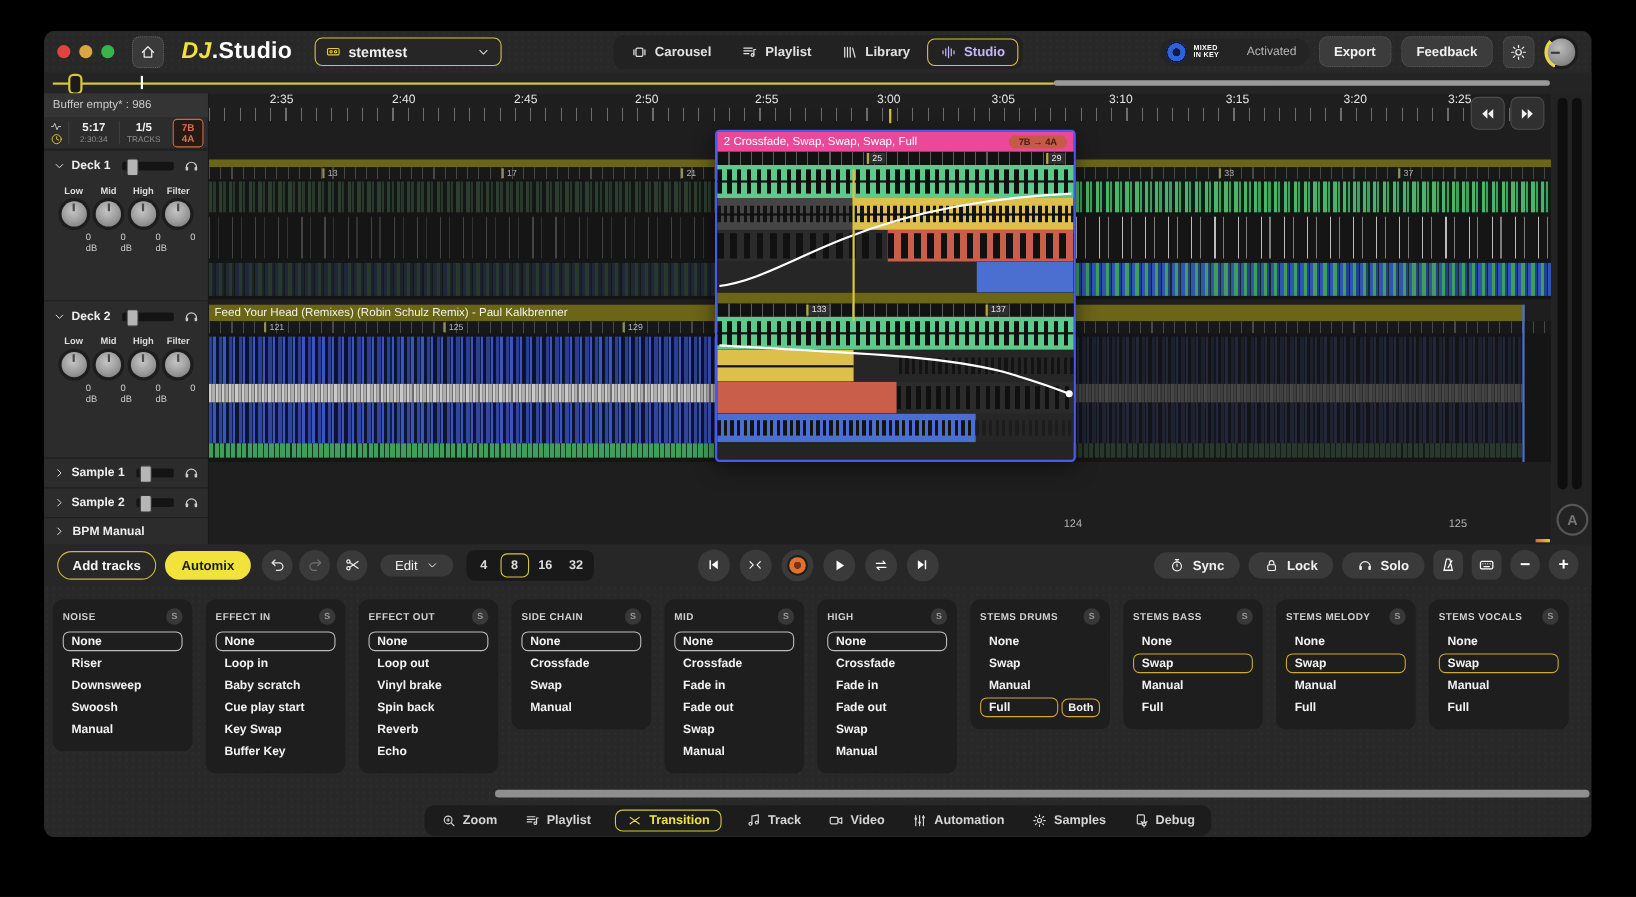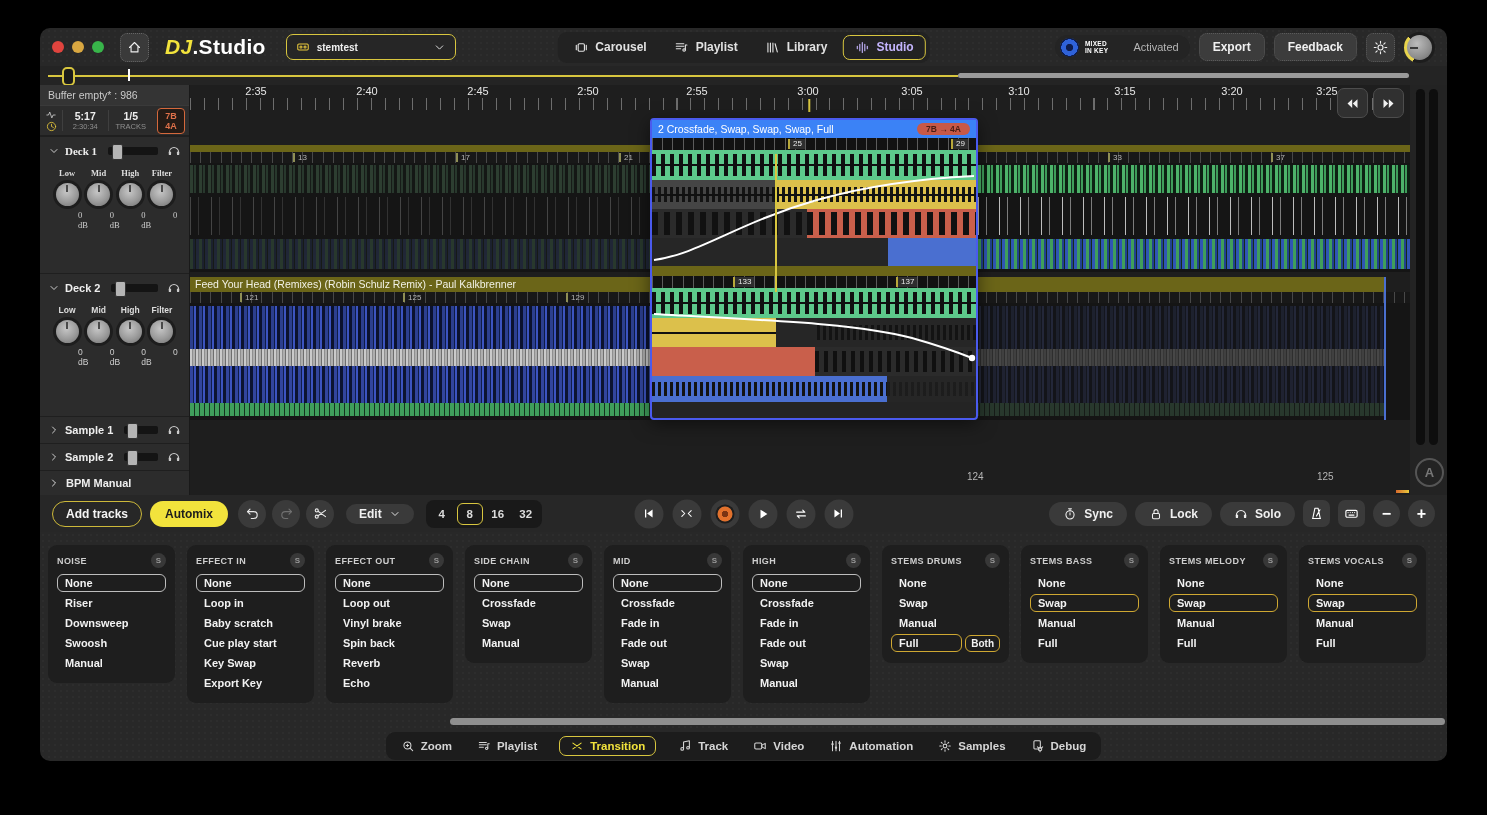--- a/index.html
+++ b/index.html
@@ -13,21 +13,21 @@
   
   .titlebar{height:38px;display:flex;align-items:center;padding:0 12px;position:relative;}
   .traffic{display:flex;gap:8px;margin-right:16px;}
   .dot{width:12px;height:12px;border-radius:50%;}
   .dot.r{background:#e0443e}.dot.y{background:#d9a741}.dot.g{background:#38b54a}
   .home-btn{width:27px;height:27px;border-radius:7px;background:#3a3a3a;border:1px dotted #666;display:grid;place-items:center;color:#eee;margin-right:16px;}
   .logo{font-size:21px;font-weight:bold;letter-spacing:.3px;margin-right:20px;white-space:nowrap;}
   .logo .dj{color:#f2e33c;font-style:italic;}
   .logo .st{color:#fff;}
   .project-select{display:flex;align-items:center;gap:7px;width:150px;height:24px;border:1.5px solid #d8c63f;border-radius:7px;background:#262626;padding:0 9px;color:#e8c83c;}
-  .proj-label{font-size:10px;font-weight:bold;color:#f0f0f0;flex:1;}
+  .proj-label{font-size:13px;font-weight:bold;color:#f0f0f0;flex:1;}
   .project-select .chev{color:#ddd}
   .center-tabs{position:absolute;left:50%;transform:translateX(-50%);background:#222;border-radius:9px;padding:3px 4px;display:flex;gap:3px;align-items:center;}
   .ttab{display:flex;align-items:center;gap:7px;padding:4px 11px;border:1.5px solid transparent;border-radius:7px;color:#e2e2e2;font-size:12px;font-weight:bold;}
   .ttab.active{border-color:#d8c63f;color:#c4b5fd;}
   .tb-right{margin-left:auto;display:flex;align-items:center;gap:9px;}
   .mik-badge{display:flex;align-items:center;gap:6px;background:#242424;border-radius:14px;padding:3px 11px 3px 5px;}
   .mik-icon{width:19px;height:19px;border-radius:50%;background:radial-gradient(circle,#0e1c4d 0 26%,#2f62d9 28% 60%,#0d1c4e 62% 70%,#3b6fe0 72%);}
   .mik-text{font-size:6.5px;font-weight:bold;color:#fff;line-height:7px;letter-spacing:.3px;}
   .mik-status{font-size:11px;color:#b5b5b5;margin-left:19px;}
   .tb-btn{background:#3c3c3c;border-radius:8px;padding:6px 13px;font-size:12px;font-weight:bold;color:#f0f0f0;border:1px dotted #5a5a5a;}
@@ -46,21 +46,21 @@
   
   .sidebar{position:absolute;top:57px;left:0;width:150px;height:410px;background:#2c2c2c;border-right:1px solid #191919;display:flex;flex-direction:column;box-sizing:border-box;}
   .buffer-row{height:20px;line-height:20px;font-size:10.5px;color:#c9c9c9;padding:0 8px;background:#343434;}
   .stats-row{height:29px;display:flex;align-items:center;border-top:1px solid #3a3a3a;border-bottom:1px solid #1f1f1f;}
   .stats-icons{width:22px;display:flex;flex-direction:column;align-items:center;gap:1px;color:#ddd;}
   .stat{flex:1;text-align:center;border-left:1px solid #3f3f3f;}
   .stat .v{display:block;font-size:10.5px;font-weight:bold;color:#eee;line-height:12px;}
   .stat .l{display:block;font-size:7.5px;color:#8f8f8f;line-height:9px;}
   .key-box{width:26px;margin:0 4px;border:1.5px solid #d4683c;border-radius:4px;color:#e0714a;font-size:9px;font-weight:bold;line-height:10px;text-align:center;padding:2px 0;background:#241b16;}
   .deck{border-top:1px solid #1f1f1f;padding:4px 8px 0;box-sizing:border-box;}
-  .deck1{height:137px;font-family:Liberation Serif, serif;} .deck2{flex:1;}
+  .deck1{height:137px;} .deck2{flex:1;}
   .deck-head{display:flex;align-items:center;gap:5px;height:20px;color:#ddd;}
   .deck-name{font-size:11px;font-weight:bold;color:#eee;white-space:nowrap;}
   .hslider{flex:1;height:8px;background:#141414;border-radius:2px;position:relative;margin:0 4px 0 6px;}
   .hslider .thumb{position:absolute;left:8%;top:-3px;width:9px;height:14px;background:#b5b5b5;border-radius:2px;border:1px solid #333;}
   .hp{color:#ccc;}
   .knob-row{display:flex;justify-content:space-between;padding:7px 4px 0;}
   .knob-cell{width:30px;text-align:center;}
   .knob-label{font-size:8.5px;font-weight:bold;color:#ddd;}
   .knob{width:23px;height:23px;margin:5px auto 4px;border-radius:50%;background:radial-gradient(circle at 45% 38%,#c6c6c6,#9a9a9a 55%,#6e6e6e);position:relative;box-shadow:0 0 0 3px #1d1d1d;}
   .knob::after{content:"";position:absolute;left:50%;top:2px;width:2px;height:7px;background:#4a4a4a;transform:translateX(-50%);}
@@ -92,21 +92,21 @@
   .b2-blue-bot{top:63px;height:37px;background:repeating-linear-gradient(90deg,#32459c 0 3px,#101d4a 3px 4px,#3c54c0 4px 6px,#0c1430 6px 9px);}
   .b2-green{top:100px;height:13px;background:repeating-linear-gradient(90deg,#3f9e5b 0 4px,#16301f 4px 5px);}
   .dim{opacity:.28;filter:grayscale(.4);}
   .deck1-track{top:60px;} .deck2-track{top:192px;}
   .d2-title{height:15px;background:#6b6518;width:1196px;box-sizing:border-box;font-size:10.5px;color:#f2f2e6;padding:1px 5px;white-space:nowrap;overflow:hidden;}
   .d2-end{position:absolute;left:1194px;top:0;height:143px;width:2px;background:#4a6fd0;}
   .bar-num{position:absolute;top:386px;font-size:10px;color:#b5b5b5;}
 
   
   .popup{position:absolute;left:460px;top:33px;width:328px;height:302px;border:2px solid #4a5aee;border-radius:4px;background:#242424;box-sizing:border-box;z-index:6;box-shadow:0 4px 18px rgba(0,0,0,.5);}
-  .p-head{height:18px;background:#3b82f6;display:flex;align-items:center;padding:0 6px;font-size:10.5px;color:#fff;white-space:nowrap;}
+  .p-head{height:18px;background:#ec4899;display:flex;align-items:center;padding:0 6px;font-size:10.5px;color:#fff;white-space:nowrap;}
   .p-badge{margin-left:auto;background:#c75948;color:#4a1d14;font-size:8.5px;font-weight:bold;border-radius:8px;padding:1px 9px;}
   .p-title{height:16px;background:#6b6518;font-size:10.5px;color:#f2f2ea;padding:0 6px;display:flex;align-items:center;}
   .p-ruler{position:relative;height:12px;background:#121212;background-image:repeating-linear-gradient(90deg,#5c5c5c 0 1px,transparent 1px 10.2px);}
   .p-beat{position:absolute;top:1px;font-size:8px;color:#e8e8e8;background:#2e2e2e;line-height:10px;padding:0 3px;border-left:2px solid #b8a83a;}
   .lane{position:relative;overflow:hidden;}
   .seg{position:absolute;top:0;bottom:0;}
   .wv-chunk{position:absolute;left:0;right:0;top:14%;bottom:14%;background:repeating-linear-gradient(90deg,#101010 0 4px,transparent 4px 9px);}
   .wv-dense{position:absolute;left:0;right:0;top:24%;bottom:24%;background:repeating-linear-gradient(90deg,#131313 0 3px,transparent 3px 6px);}
   .wv-arrow{position:absolute;left:0;right:0;top:10%;bottom:10%;background:repeating-linear-gradient(90deg,#111 0 6px,transparent 6px 12px);}
   .cline{position:absolute;left:0;right:0;top:50%;height:2px;margin-top:-1px;background:#101010;}
@@ -119,21 +119,21 @@
   .vbar{position:absolute;top:4px;bottom:50px;width:9px;background:#0e0e0e;border-radius:5px;}
   .autogain{position:absolute;bottom:8px;left:5px;width:25px;height:25px;border:2.5px solid #555;border-radius:50%;color:#777;display:grid;place-items:center;font-weight:bold;font-size:13px;}
   .rail-meter{position:absolute;bottom:2px;left:-14px;width:13px;height:3px;background:linear-gradient(90deg,#d86a2c,#e8c83c);}
 
   
   .toolbar{position:absolute;left:0;right:0;top:467px;height:37px;background:#272727;display:flex;align-items:center;padding:0 12px;box-sizing:border-box;}
   .pill-outline{border:1.5px solid #cdb93a;border-radius:15px;padding:5px 13px;font-size:12px;font-weight:bold;color:#f5f5f5;margin-right:8px;}
   .pill-yellow{background:#f2e33c;border-radius:15px;padding:6px 15px;font-size:12px;font-weight:bold;color:#1c1c1c;margin-right:10px;}
   .circle-btn{width:28px;height:28px;border-radius:50%;background:#3a3a3a;display:grid;place-items:center;color:#e8e8e8;margin-right:6px;}
   .circle-btn.disabled{color:#707070;}
-  .edit-pill{display:flex;align-items:center;gap:7px;background:#3a3a3a;border-radius:15px;padding:3px 13px;font-size:12px;font-weight:bold;color:#f0f0f0;margin:0 4px 0 6px;}
+  .edit-pill{display:flex;align-items:center;gap:7px;background:#3a3a3a;border-radius:15px;padding:3px 13px;font-size:12px;font-weight:normal;color:#f0f0f0;margin:0 4px 0 6px;}
   .grid-group{display:flex;background:#191919;border-radius:8px;padding:3px;gap:2px;margin-left:8px;}
   .grid-btn{min-width:26px;height:22px;display:grid;place-items:center;font-size:11.5px;font-weight:bold;color:#dcdcdc;border:1.5px solid transparent;border-radius:6px;padding:0 3px;box-sizing:border-box;}
   .grid-btn.active{border-color:#d8c63f;}
   .transport{position:absolute;left:50%;top:50%;transform:translate(-50%,-50%);display:flex;gap:9px;align-items:center;}
   .t-btn{width:29px;height:29px;border-radius:50%;background:#3a3a3a;display:grid;place-items:center;color:#fff;}
   .rec-dot{width:15px;height:15px;border-radius:50%;background:radial-gradient(circle,#7a3413 0 30%,#e2712c 32%);box-shadow:0 0 0 2px #1d1d1d;}
   .tbar-right{margin-left:auto;display:flex;gap:8px;align-items:center;}
   .pill-ico{display:flex;gap:7px;align-items:center;background:#3a3a3a;border-radius:15px;padding:5px 14px;font-size:12px;font-weight:bold;color:#f0f0f0;}
   .sq-btn{width:27px;height:27px;border-radius:7px;background:#3a3a3a;display:grid;place-items:center;color:#fff;}
   .round-sm{width:27px;height:27px;border-radius:50%;background:#3a3a3a;display:grid;place-items:center;color:#fff;font-size:16px;font-weight:bold;line-height:1;}
@@ -892,21 +892,21 @@
               <span class="opt-label">Cue play start</span>
 
             </div>
 
             <div class="opt">
               <span class="opt-label">Key Swap</span>
 
             </div>
 
             <div class="opt">
-              <span class="opt-label">Export Key</span>
+              <span class="opt-label">Buffer Key</span>
 
             </div>
 
         </div>
 
         <div class="panel">
           <div class="panel-head">
             <span class="panel-title">EFFECT OUT</span>
             <span class="s-badge">S</span>
           </div>

